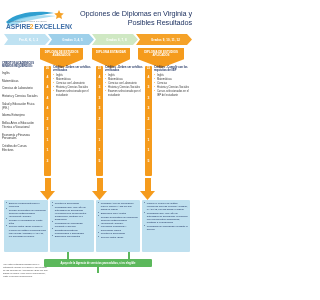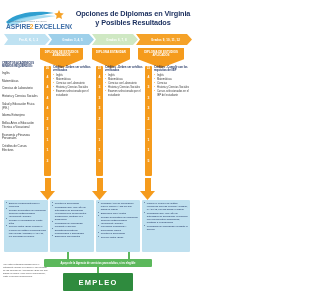--- a/index.html
+++ b/index.html
@@ -13,23 +13,23 @@
 
   
   .header { position: relative; height: 33px; width: 194px; }
   .logo {
     position: absolute; left: 4px; top: 9px;
     width: 68px; height: 22px;
   }
   .logo svg { display: block; }
   .title {
     position: absolute; left: 74px; top: 9px; width: 118px;
-    text-align: center;
+    text-align: right;
     color: #1b2f5e;
-    font-size: 7.3px; font-weight: bold; line-height: 9.4px;
+    font-size: 7.3px; font-weight: normal; line-height: 9.4px;
     letter-spacing: -0.1px;
   }
 
   
   .bands { position: absolute; left: 0; top: 34px; width: 194px; height: 11px; }
   .band {
     position: absolute; top: 0; height: 11px;
     display: flex; align-items: center; justify-content: center;
     color: #ffffff; font-size: 2.9px; font-weight: bold;
     letter-spacing: 0.1px; white-space: nowrap;
@@ -334,17 +334,16 @@
         <li>Programas Gap Year: año de actividades de aprendizaje vivenciales con componentes académicos, prestado a la graduación</li>
         <li>Programas de aprendizaje mediante el servicio</li>
       </ul>
     </div>
   </div>
 
   <div class="green-stem g1"></div>
   <div class="green-stem g2"></div>
   <div class="agency-bar">Apoyo de la Agencia de servicios para adultos, si es elegible</div>
   <div class="green-stem g3"></div>
-  <div class="empleo">EMPLEO</div>
 
   <div class="footnote">*Un estilo certificado significa que el estudiante aprobó el examen y las pruebas de las Normas de Aprendizaje (SOL por sus siglas en inglés). Para mayor información, visite la sección Definiciones.</div>
 
 </div>
 
 </body></html>

